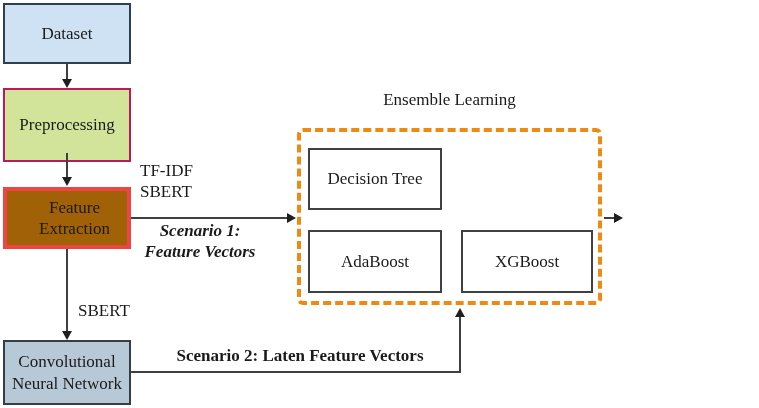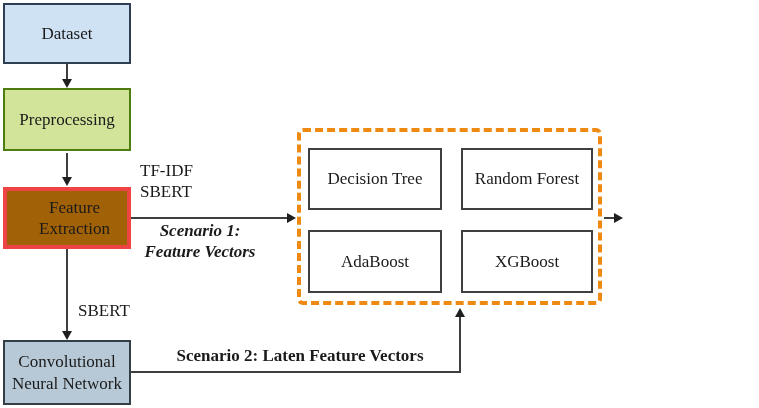--- a/index.html
+++ b/index.html
@@ -6,21 +6,21 @@
   .canvas{
     position:relative;width:759px;height:408px;background:#ffffff;
     font-family:"Liberation Serif", serif;color:#1a1a1a;overflow:hidden;
   }
   .node{
     position:absolute;display:flex;align-items:center;justify-content:center;
     text-align:center;font-size:17px;line-height:1.25;white-space:pre-line;
     box-sizing:border-box;
   }
   .n-dataset{left:3px;top:3px;width:128px;height:61px;background:#cfe2f3;border:2px solid #2e3f54;}
-  .n-preprocessing{left:3px;top:88px;width:128px;height:63px;background:#d2e49a;border:2px solid #4d7c0f;}
+  .n-preprocessing{left:3px;top:88px;width:128px;height:74px;background:#d2e49a;border:2px solid #be185d;}
   .n-feature{left:3px;top:187px;width:128px;height:62px;background:#a16207;border:4px solid #ef4444;padding-left:15px;}
   .n-cnn{left:3px;top:340px;width:128px;height:65px;background:#b7c9d6;border:2px solid #333f47;}
   .n-evaluation{left:623px;top:185px;width:133px;height:67px;background:#fdf2cc;border:2px solid #d6b656;}
   .n-model{background:#ffffff;border:2px solid #404040;}
   .n-dtree{left:308px;top:148px;width:134px;height:62px;}
   .n-rforest{left:461px;top:148px;width:132px;height:62px;}
   .n-adaboost{left:308px;top:230px;width:134px;height:63px;}
   .n-xgboost{left:461px;top:230px;width:132px;height:63px;}
 
   .ensemble-frame{
@@ -69,24 +69,24 @@
   <div class="line" style="left:131px;top:217px;width:157px;height:2px;"></div>
   <div class="arrow right" style="left:287px;top:213px;"></div>
 
   <div class="line" style="left:604px;top:217px;width:11px;height:2px;"></div>
   <div class="arrow right" style="left:614px;top:213px;"></div>
 
   <div class="line" style="left:131px;top:371px;width:330px;height:2px;"></div>
   <div class="line" style="left:459px;top:316px;width:2px;height:57px;"></div>
   <div class="arrow up" style="left:455px;top:308px;"></div>
 
+  <div class="ensemble-title">Ensemble Learning</div>
   <div class="ensemble-frame"></div>
 
   <div class="node n-model n-dtree">Decision Tree</div>
-  <div class="node n-model n-rforest">Random Forest</div>
   <div class="node n-model n-adaboost">AdaBoost</div>
   <div class="node n-model n-xgboost">XGBoost</div>
 
 
   <div class="edge-label tfidf">TF-IDF
 SBERT</div>
   <div class="edge-label bold scenario1">Scenario 1:
 Feature Vectors</div>
   <div class="edge-label sbert2">SBERT</div>
   <div class="edge-label bold scenario2">Scenario 2: Laten Feature Vectors</div>

